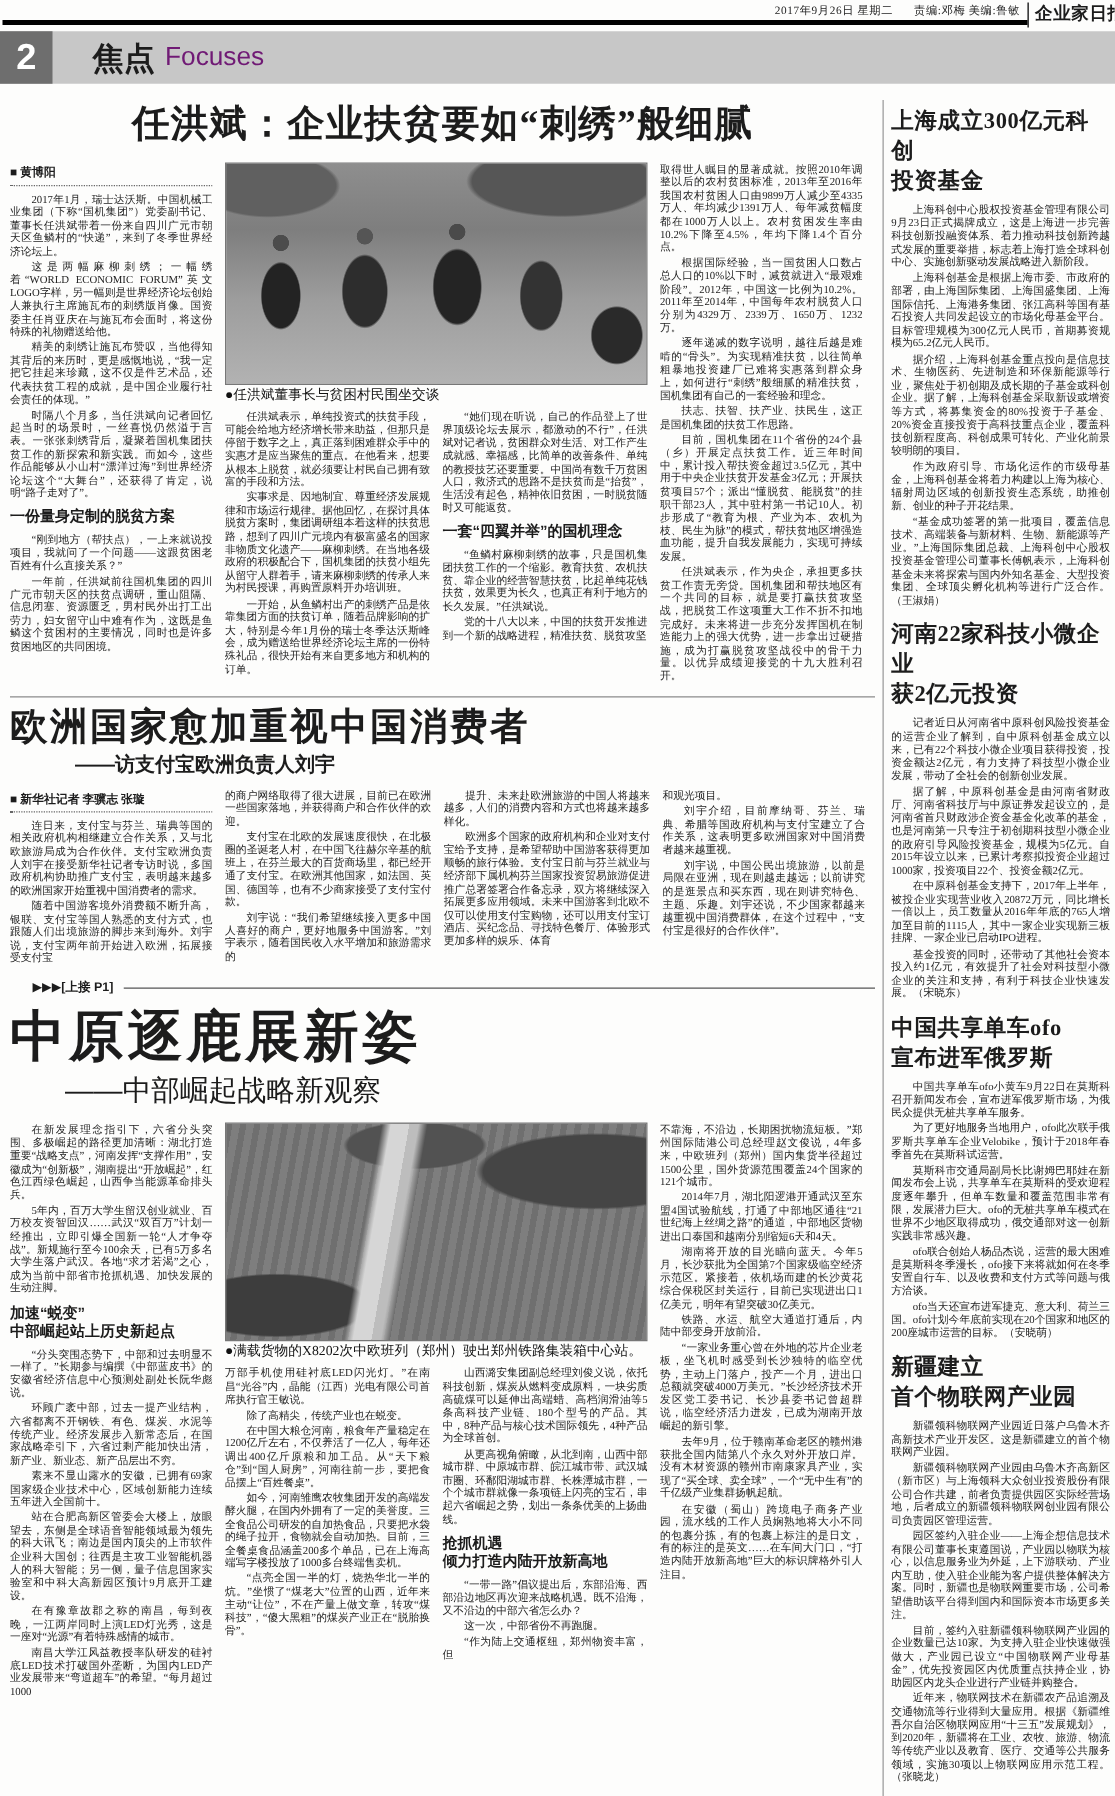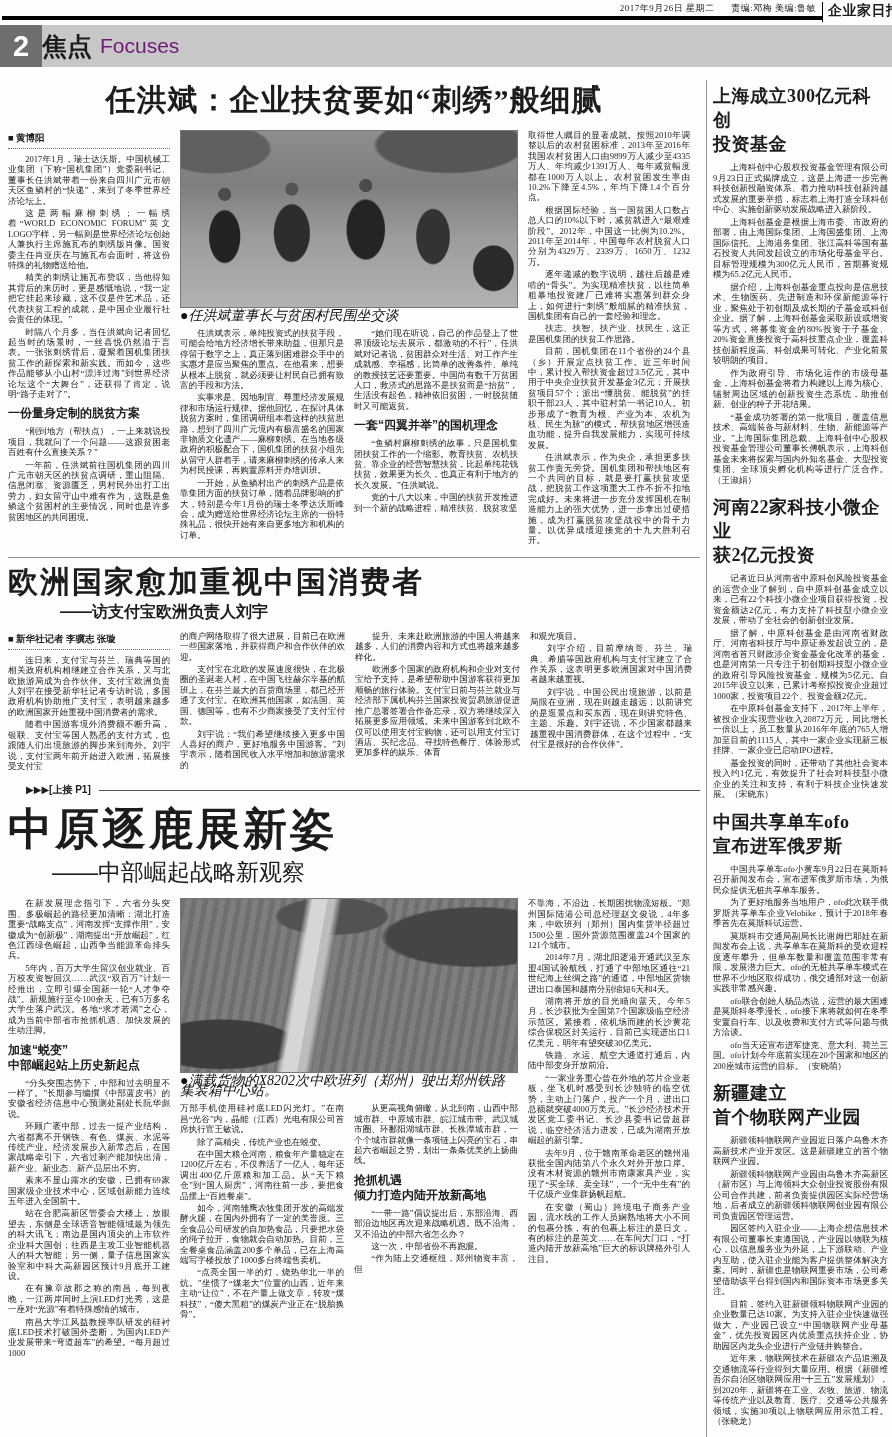--- a/index.html
+++ b/index.html
@@ -11,39 +11,39 @@
   .mast-info{text-align:right;font-size:9px;color:#222;padding-right:6px;letter-spacing:.5px;}
   .mast-editors{margin-left:14px;}
   .mast-bar{height:4px;background:#000;margin-top:1px;}
   .paper-name{width:62px;border-left:1px solid #000;padding:0 0 2px 5px;font-weight:bold;
               font-size:14px;letter-spacing:.5px;white-space:nowrap;}
   
   .section-band{display:flex;align-items:center;background:#c7c7c7;height:42px;margin-top:3px;}
   .page-num{width:42px;height:42px;background:#6e6e6e;color:#fff;font-size:29px;font-weight:bold;
             display:flex;align-items:center;justify-content:center;
             font-family:"Liberation Sans","DejaVu Sans",sans-serif;}
-  .sec-cn{font-size:25px;font-weight:bold;margin-left:0;
+  .sec-cn{font-size:25px;font-weight:bold;margin-left:32px;
           font-family:"Liberation Sans","DejaVu Sans",sans-serif;}
   .sec-en{font-size:21px;margin-left:8px;color:#701a75;
           font-family:"Liberation Sans","DejaVu Sans",sans-serif;}
   
   .content{position:absolute;top:78px;left:8px;right:4px;bottom:0;display:flex;}
   .main-left{width:692px;}
   .vdivider{width:1px;background:#9a9a9a;margin:2px 3px 0 6px;}
   .sidebar{flex:1;padding-left:3px;overflow:hidden;}
   
   .para{font-size:8.6px;line-height:10.4px;text-align:justify;margin:0 0 2px 0;
         text-indent:2em;color:#222;}
   .para.flush{text-indent:0;}
   .tcol{overflow:hidden;}
   .byline{font-size:9.5px;font-weight:bold;padding:2px 0 3px 0;margin-bottom:5px;
           border-bottom:1px dotted #666;}
   .subhead{font-family:"Liberation Sans","DejaVu Sans",sans-serif;font-size:12px;
            font-weight:bold;margin:7px 0 5px 0;line-height:15px;}
-  .caption{font-size:14px;font-style:italic;margin:3px 0 7px 0;color:#111;line-height:10px;}
+  .caption{font-size:11px;margin:3px 0 7px 0;color:#111;line-height:10px;}
   
   .lead{padding-top:4px;}
   .kicker{text-align:center;font-size:15px;letter-spacing:2px;margin:2px 0 3px 0;}
   .lead-headline{text-align:center;font-size:30px;font-weight:900;margin:0 0 12px 0;
                  letter-spacing:1px;line-height:36px;}
   .row4{display:flex;gap:10px;}
   .w162{width:162px;flex:none;}
   .w338{width:338px;flex:none;}
   .row2{display:flex;gap:10px;}
   .row2 .tcol{width:164px;flex:none;}
@@ -220,20 +220,21 @@
             <div class="row2">
               <div class="tcol">
                   <p class="para flush">万部手机使用硅衬底LED闪光灯。”在南昌“光谷”内，晶能（江西）光电有限公司首席执行官王敏说。</p>
                   <p class="para">除了高精尖，传统产业也在蜕变。</p>
                   <p class="para">在中国大粮仓河南，粮食年产量稳定在1200亿斤左右，不仅养活了一亿人，每年还调出400亿斤原粮和加工品。从“天下粮仓”到“国人厨房”，河南往前一步，要把食品摆上“百姓餐桌”。</p>
                   <p class="para">如今，河南雏鹰农牧集团开发的高端发酵火腿，在国内外拥有了一定的美誉度。三全食品公司研发的自加热食品，只要把水袋的绳子拉开，食物就会自动加热。目前，三全餐桌食品涵盖200多个单品，已在上海高端写字楼投放了1000多台终端售卖机。</p>
                   <p class="para">“点亮全国一半的灯，烧热华北一半的炕。”坐惯了“煤老大”位置的山西，近年来主动“让位”，不在产量上做文章，转攻“煤科技”，“傻大黑粗”的煤炭产业正在“脱胎换骨”。</p>
                 </div>
               <div class="tcol">
                 <div>
+                    <p class="para">山西潞安集团副总经理刘俊义说，依托科技创新，煤炭从燃料变成原料，一块劣质高硫煤可以延伸出高端蜡、高档润滑油等5条高科技产业链、180个型号的产品。其中，8种产品与核心技术国际领先，4种产品为全球首创。</p>
                     <p class="para">从更高视角俯瞰，从北到南，山西中部城市群、中原城市群、皖江城市带、武汉城市圈、环鄱阳湖城市群、长株潭城市群，一个个城市群就像一条项链上闪亮的宝石，串起六省崛起之势，划出一条条优美的上扬曲线。</p>
                   </div>
                 <h3 class="subhead subhead2">抢抓机遇
 倾力打造内陆开放新高地</h3>
                 <div>
                     <p class="para">“一带一路”倡议提出后，东部沿海、西部沿边地区再次迎来战略机遇。既不沿海，又不沿边的中部六省怎么办？</p>
                     <p class="para">这一次，中部省份不再跑腿。</p>
                     <p class="para">“作为陆上交通枢纽，郑州物资丰富，但</p>
                   </div>
               </div>

